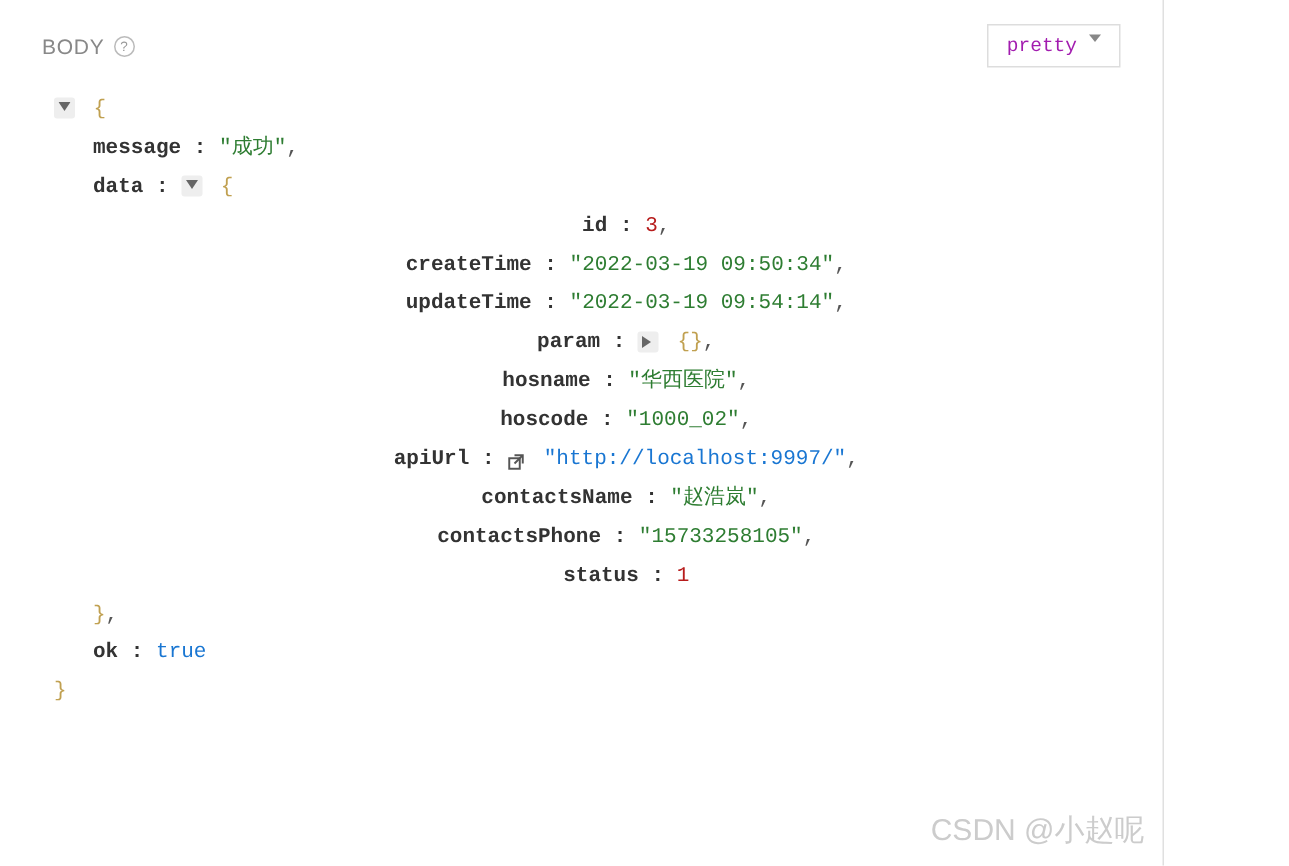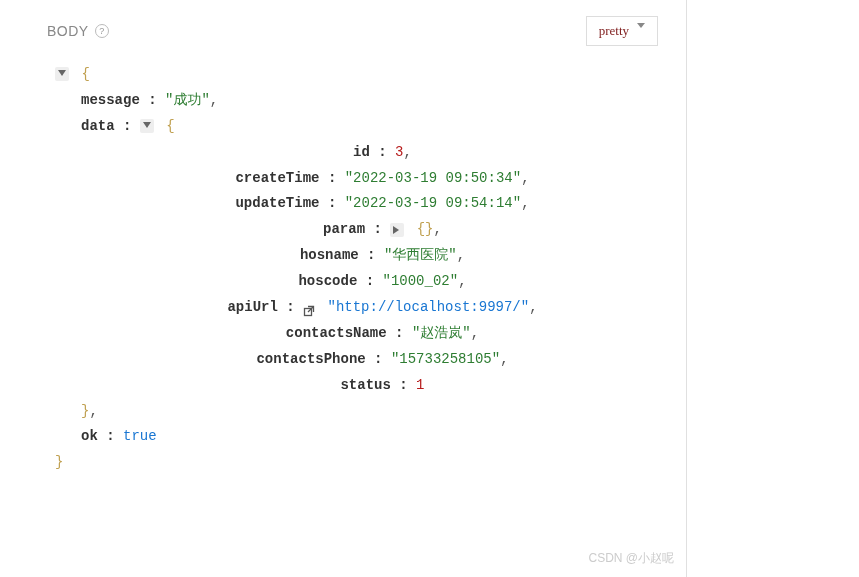--- a/index.html
+++ b/index.html
@@ -8,24 +8,23 @@
       padding: 0;
       font-family: Consolas, Monaco, "Courier New", monospace;
       font-size: 14px;
       color: #333;
       background: #fff;
       width: 859px;
     }
     .container {
       padding: 16px 28px;
       border-right: 1px solid #e0e0e0;
-      width: 668px;
+      width: 776px;
       position: relative;
       min-height: 577px;
-      margin-left: 19px;
     }
     .header {
       display: flex;
       justify-content: space-between;
       align-items: center;
       margin-bottom: 16px;
     }
     .header-left {
       display: flex;
       align-items: center;
@@ -48,23 +47,23 @@
       font-size: 9px;
       color: #999;
       font-family: Arial, sans-serif;
     }
     .pretty-select {
       border: 1px solid #ddd;
       padding: 6px 12px;
       display: flex;
       align-items: flex-start;
       gap: 8px;
-      font-family: Liberation Serif, serif;
+      font-family: Liberation Mono, monospace;
       font-size: 13px;
-      color: #7f1d1d;
+      color: #a21caf;
       cursor: pointer;
       background: #fff;
     }
     .dropdown-caret {
       width: 0;
       height: 0;
       border-left: 4px solid transparent;
       border-right: 4px solid transparent;
       border-top: 5px solid #888;
     }
@@ -104,21 +103,21 @@
       vertical-align: middle;
       margin-right: 4px;
     }
     .line { white-space: nowrap; }
     .watermark {
       position: absolute;
       right: 12px;
       bottom: 10px;
       font-family: Arial, sans-serif;
       color: #ccc;
-      font-size: 12px;
+      font-size: 20px;
       pointer-events: none;
       text-align: right;
     }
   </style>
 </head>
 <body>
 
 <div class="container">
   <div class="header">
     <div class="header-left">

